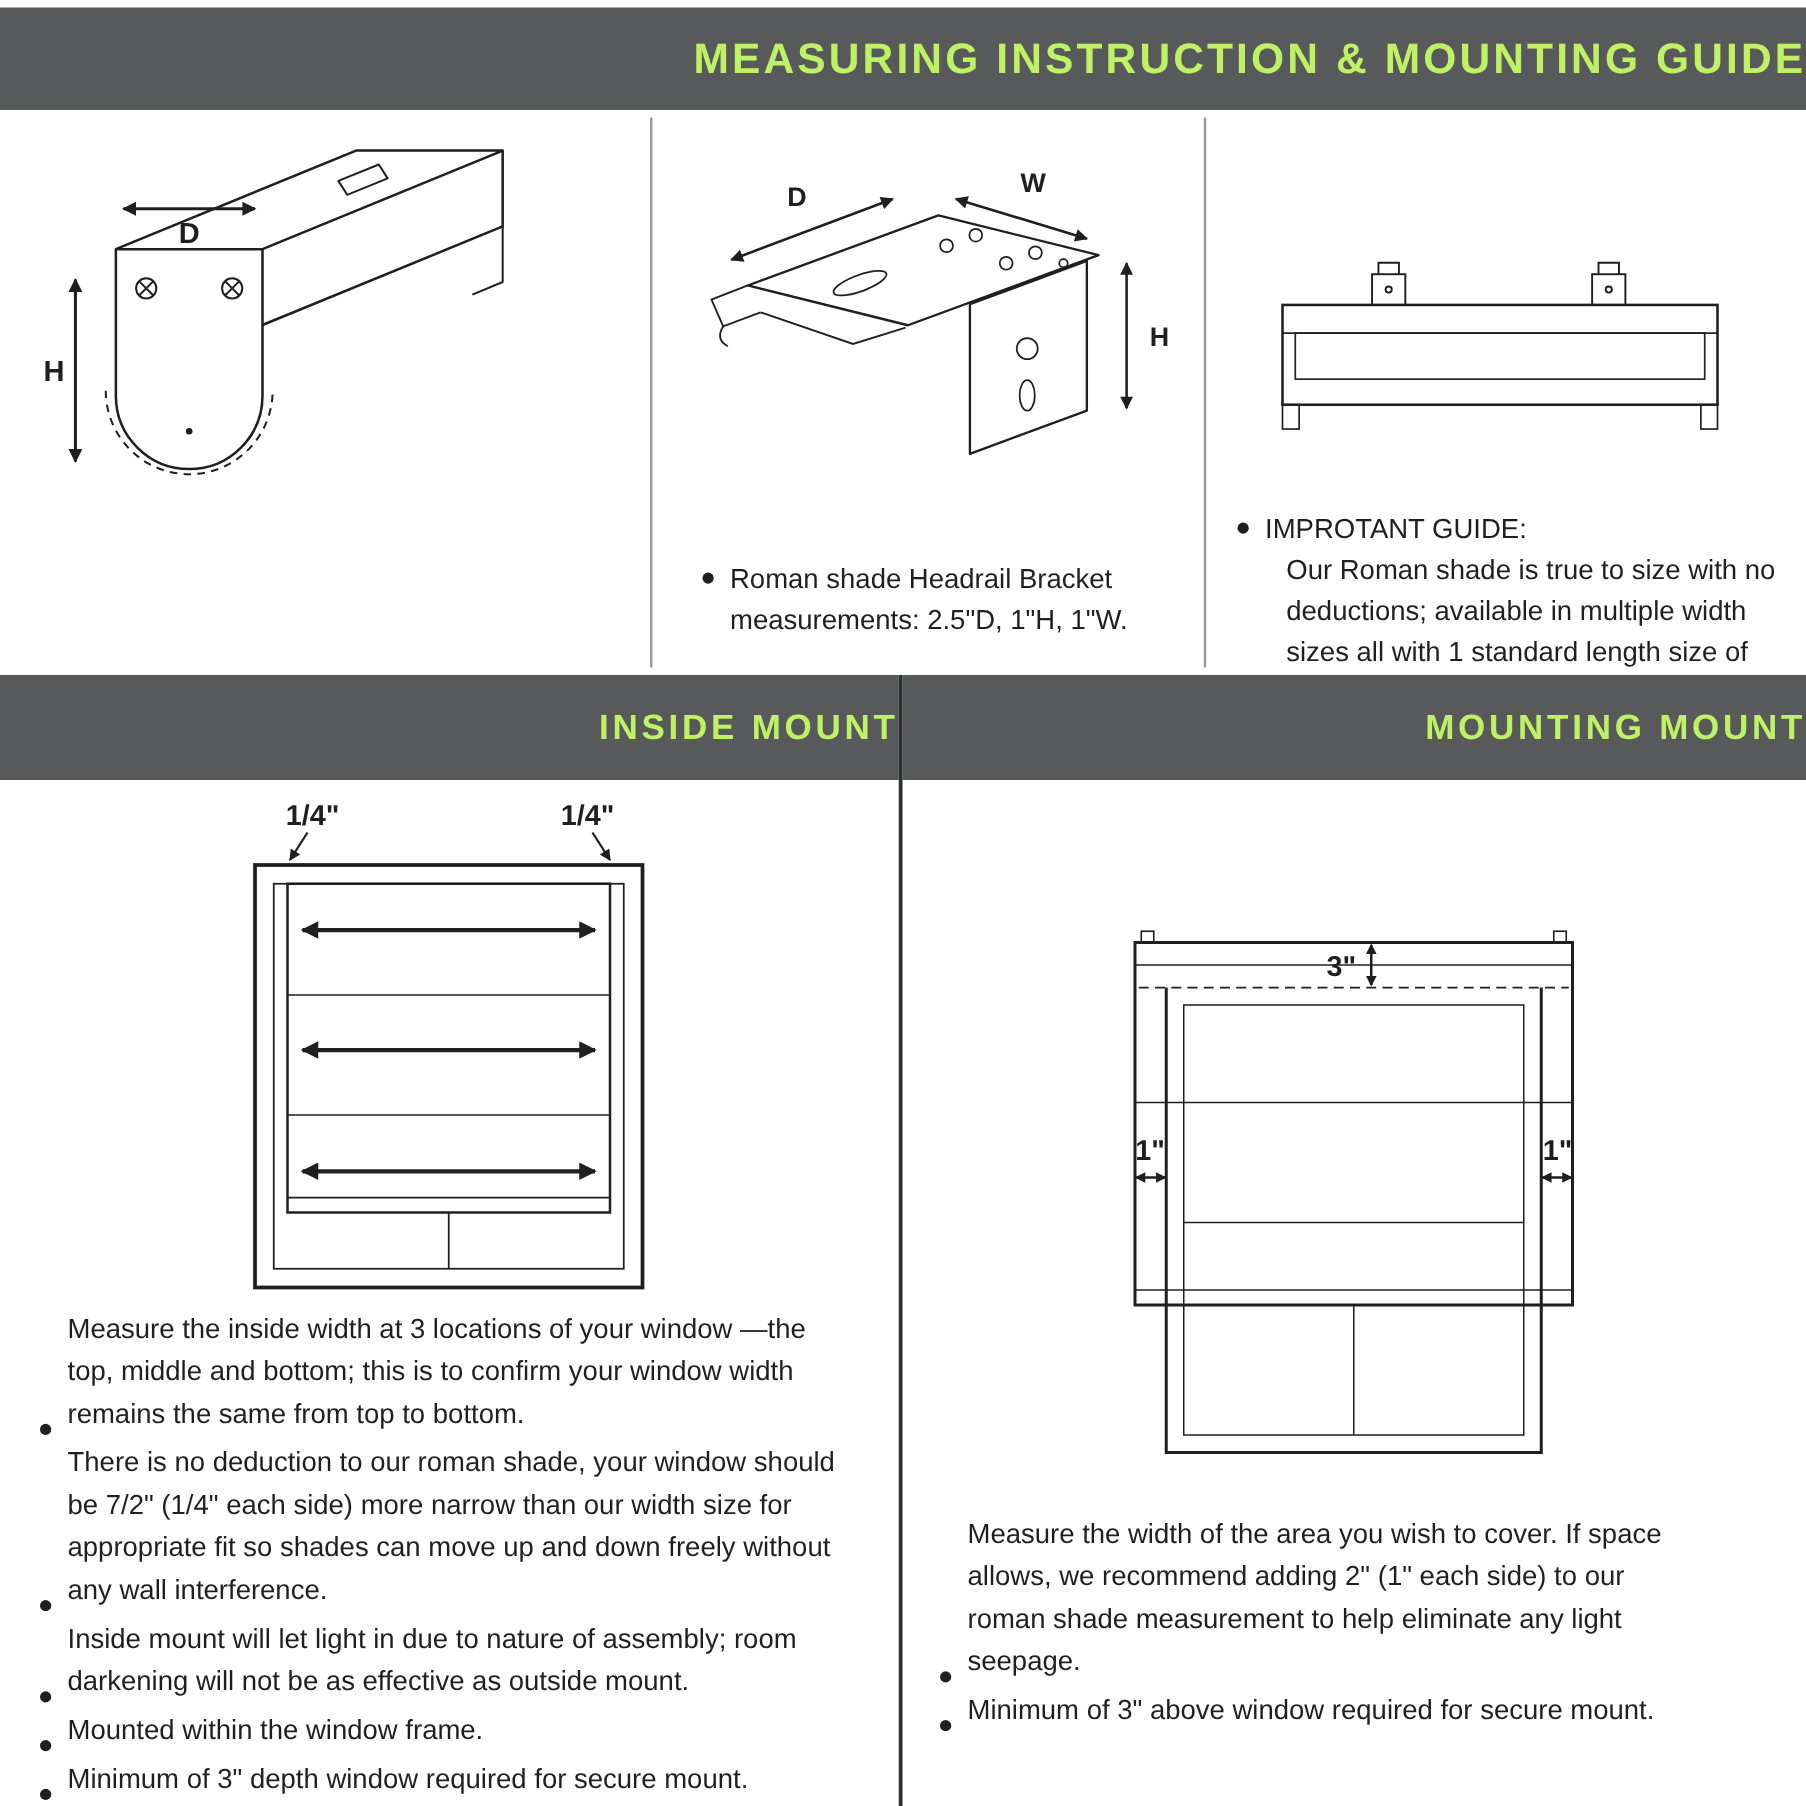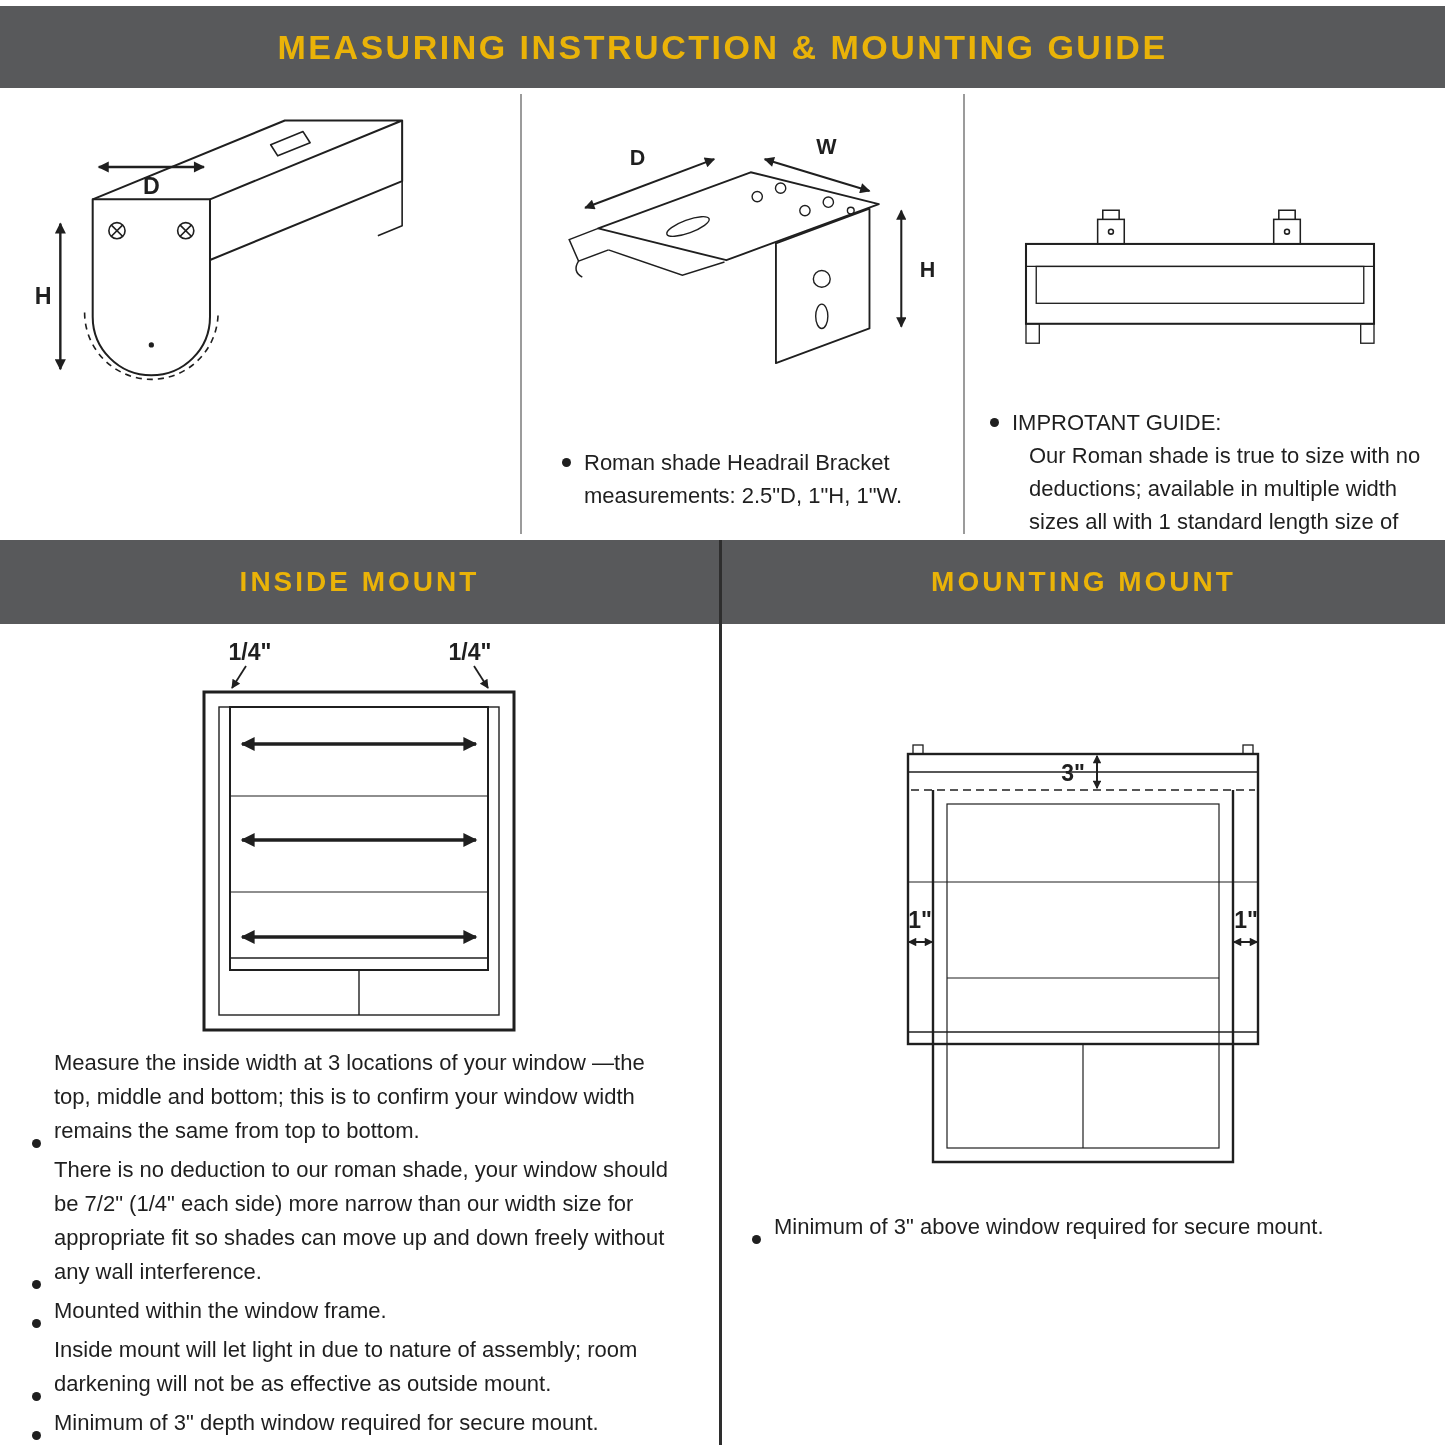--- a/index.html
+++ b/index.html
@@ -2,21 +2,21 @@
 <html><head>
 <meta charset="utf-8">
 <style>
   html,body { margin:0; padding:0; background:#ffffff; }
   .page {
     position:relative; width:1445px; height:1445px; background:#ffffff;
     font-family:"Liberation Sans", sans-serif; color:#1f1f1f; overflow:hidden;
   }
   .abs { position:absolute; }
   .band {
-    background:#58595b; color:#eab308; display:flex; align-items:center; justify-content:center;
+    background:#58595b; color:#bef264; display:flex; align-items:center; justify-content:flex-end;
     font-weight:bold;
   }
   .main-band { font-size:34px; letter-spacing:2.5px; }
   .sub-band  { font-size:28px; letter-spacing:3px; }
   .vdiv { background:#9b9b9b; width:2px; }
   .caption { display:flex; align-items:flex-start; }
   .caption p, .bullet-text { margin:0; font-size:22px; line-height:33px; color:#1f1f1f; }
   .note-label { margin:0; font-size:22px; line-height:33px; }
   .note-body  { margin:0; padding-left:17px; font-size:22px; line-height:33px; }
   .dot {
@@ -183,25 +183,25 @@
     <div class="bullet-row">
       <span class="dot"></span>
       <p class="bullet-text">Measure the inside width at 3 locations of your window —the top, middle and bottom; this is to confirm your window width remains the same from top to bottom.</p>
     </div>
     <div class="bullet-row">
       <span class="dot"></span>
       <p class="bullet-text">There is no deduction to our roman shade, your window should be 7/2" (1/4" each side) more narrow than our width size for appropriate fit so shades can move up and down freely without any wall interference.</p>
     </div>
     <div class="bullet-row">
       <span class="dot"></span>
+      <p class="bullet-text">Inside mount will let light in due to nature of assembly; room darkening will not be as effective as outside mount.</p>
+    </div>
+    <div class="bullet-row">
+      <span class="dot"></span>
       <p class="bullet-text">Mounted within the window frame.</p>
-    </div>
-    <div class="bullet-row">
-      <span class="dot"></span>
-      <p class="bullet-text">Inside mount will let light in due to nature of assembly; room darkening will not be as effective as outside mount.</p>
     </div>
     <div class="bullet-row">
       <span class="dot"></span>
       <p class="bullet-text">Minimum of 3" depth window required for secure mount.</p>
     </div>
   </div>
 
   <svg class="abs" style="left:873px;top:732px" width="420" height="460" viewBox="0 0 420 460">
     <defs>
       <marker id="ar5" viewBox="0 0 10 10" refX="8.5" refY="5" markerWidth="10" markerHeight="8.5" orient="auto-start-reverse" markerUnits="userSpaceOnUse">
@@ -229,17 +229,21 @@
       <line x1="361" y1="210" x2="384" y2="210" marker-start="url(#ar5)" marker-end="url(#ar5)"></line>
     </g>
     <text class="dim" x="212" y="49" text-anchor="end">3"</text>
     <text class="dim" x="47" y="196" text-anchor="middle">1"</text>
     <text class="dim" x="373" y="196" text-anchor="middle">1"</text>
   </svg>
 
   <div class="bullets abs" style="left:752px;top:1210px;width:600px">
     <div class="bullet-row">
       <span class="dot"></span>
+      <p class="bullet-text">Measure the width of the area you wish to cover. If space allows, we recommend adding 2" (1" each side) to our roman shade measurement to help eliminate any light seepage.</p>
+    </div>
+    <div class="bullet-row">
+      <span class="dot"></span>
       <p class="bullet-text">Minimum of 3" above window required for secure mount.</p>
     </div>
   </div>
 
 </div>
 
 </body></html>

